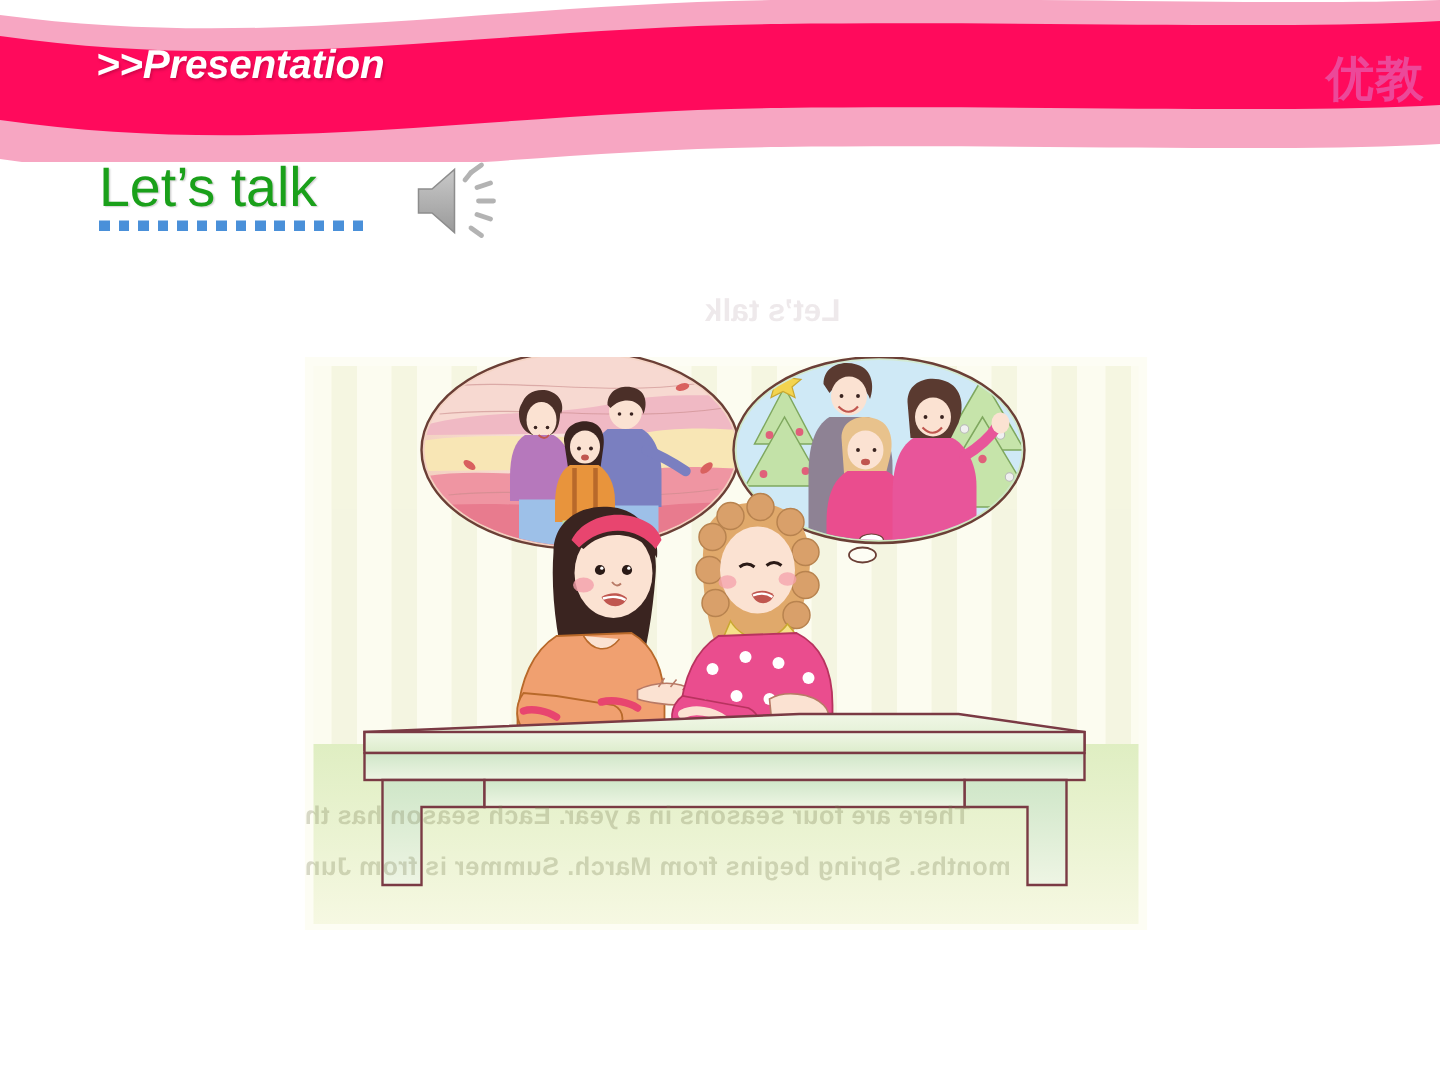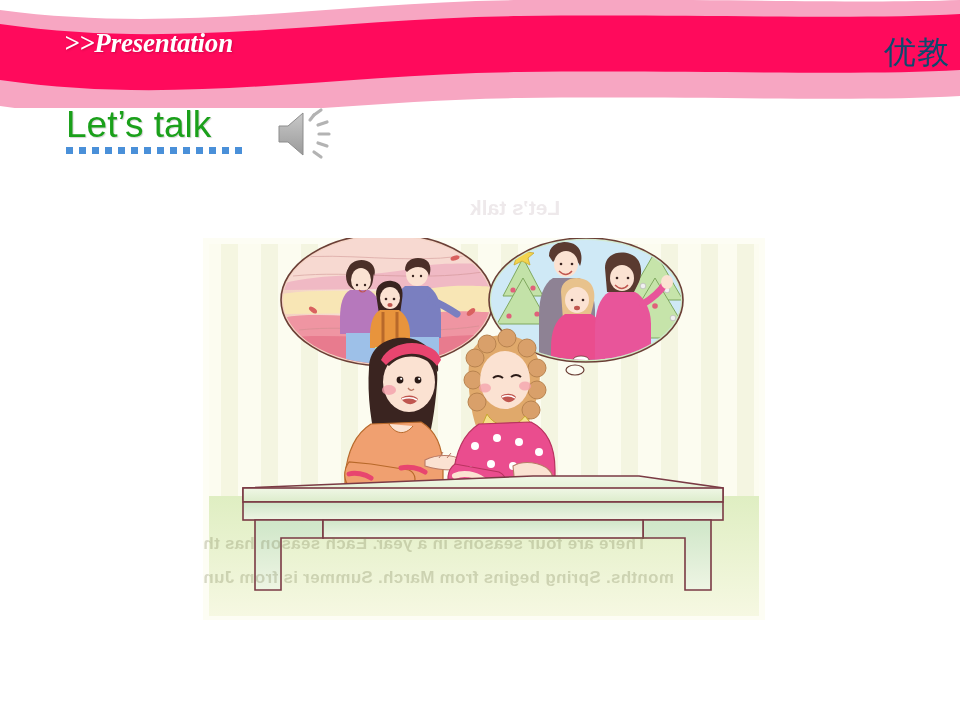--- a/index.html
+++ b/index.html
@@ -12,29 +12,28 @@
 
   
   #header-banner{position:absolute;left:0;top:0;width:960px;height:108px;overflow:hidden;}
   #header-banner svg{display:block;width:960px;height:108px;}
 
   #presentation-title{
     position:absolute;left:64px;top:28px;
     font-size:27px;font-weight:bold;font-style:italic;
     color:#ffffff;letter-spacing:-0.2px;white-space:nowrap;
     text-shadow:1px 1px 2px rgba(120,0,40,.35);
-    font-family:Liberation Serif, serif;
   }
 
   
   #brand-logo{position:absolute;left:828px;top:26px;width:118px;height:56px;}
   #logo-mark{position:absolute;left:0;top:0;width:52px;height:52px;}
   #logo-text{
     position:absolute;left:56px;top:4px;
-    font-size:32px;font-weight:normal;color:#0c4a6e;
+    font-size:32px;font-weight:bold;color:#ec4899;
     font-family:"DejaVu Sans","Liberation Sans",sans-serif;
     line-height:44px;letter-spacing:1px;white-space:nowrap;
   }
 
   
   #section-title-wrap{position:absolute;left:66px;top:103px;}
   #section-title{
     font-size:37px;color:#1aa01a;line-height:44px;white-space:nowrap;
     text-shadow:1px 1px 1px rgba(0,0,0,.18);
   }

